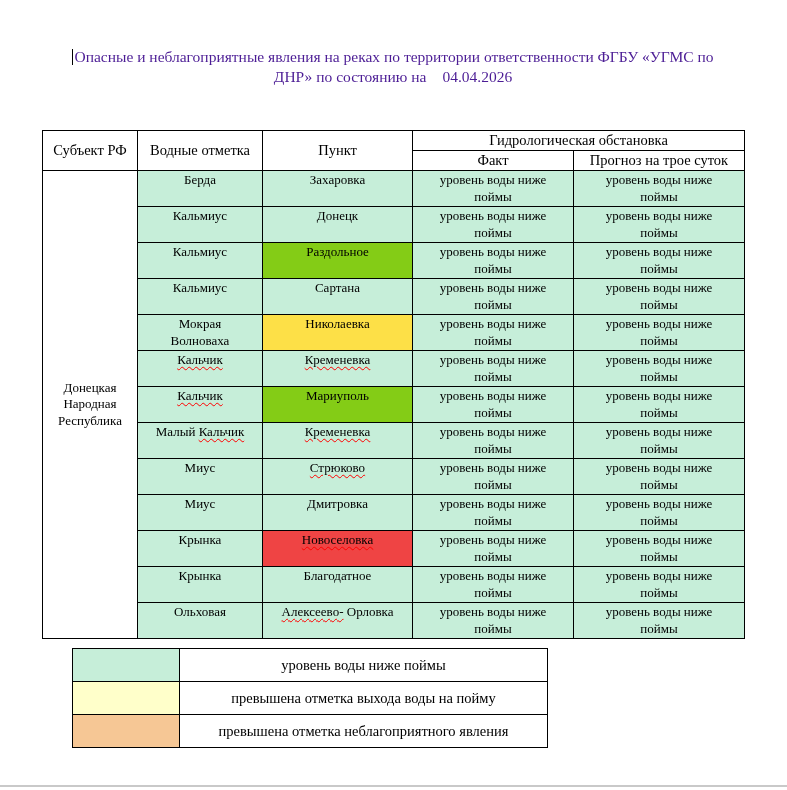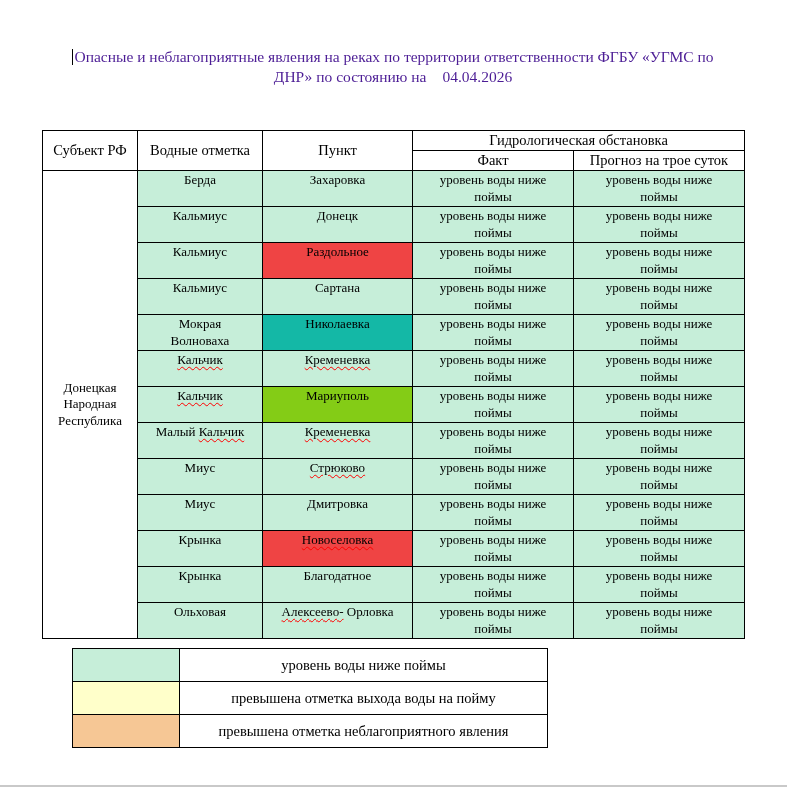--- a/index.html
+++ b/index.html
@@ -150,33 +150,33 @@
           <td class="fcast" style="background: rgb(198, 238, 217);">уровень воды ниже поймы</td>
         </tr>
         <tr>
           <td class="water" style="background: rgb(198, 238, 217);">Кальмиус</td>
           <td class="point" style="background: rgb(198, 238, 217);">Донецк</td>
           <td class="fact" style="background: rgb(198, 238, 217);">уровень воды ниже поймы</td>
           <td class="fcast" style="background: rgb(198, 238, 217);">уровень воды ниже поймы</td>
         </tr>
         <tr>
           <td class="water" style="background: rgb(198, 238, 217);">Кальмиус</td>
-          <td class="point" style="background: #ef4444;">Раздольное</td>
+          <td class="point" style="background: #84cc16;">Раздольное</td>
           <td class="fact" style="background: rgb(198, 238, 217);">уровень воды ниже поймы</td>
           <td class="fcast" style="background: rgb(198, 238, 217);">уровень воды ниже поймы</td>
         </tr>
         <tr>
           <td class="water" style="background: rgb(198, 238, 217);">Кальмиус</td>
           <td class="point" style="background: rgb(198, 238, 217);">Сартана</td>
           <td class="fact" style="background: rgb(198, 238, 217);">уровень воды ниже поймы</td>
           <td class="fcast" style="background: rgb(198, 238, 217);">уровень воды ниже поймы</td>
         </tr>
         <tr>
           <td class="water" style="background: rgb(198, 238, 217);">Мокрая Волноваха</td>
-          <td class="point" style="background: #14b8a6;">Николаевка</td>
+          <td class="point" style="background: #fde047;">Николаевка</td>
           <td class="fact" style="background: rgb(198, 238, 217);">уровень воды ниже поймы</td>
           <td class="fcast" style="background: rgb(198, 238, 217);">уровень воды ниже поймы</td>
         </tr>
         <tr>
           <td class="water" style="background: rgb(198, 238, 217);"><span class="missp" style="text-decoration-color: rgb(255, 0, 0);">Кальчик</span></td>
           <td class="point" style="background: rgb(198, 238, 217);"><span class="missp" style="text-decoration-color: rgb(255, 0, 0);">Кременевка</span></td>
           <td class="fact" style="background: rgb(198, 238, 217);">уровень воды ниже поймы</td>
           <td class="fcast" style="background: rgb(198, 238, 217);">уровень воды ниже поймы</td>
         </tr>
         <tr>

